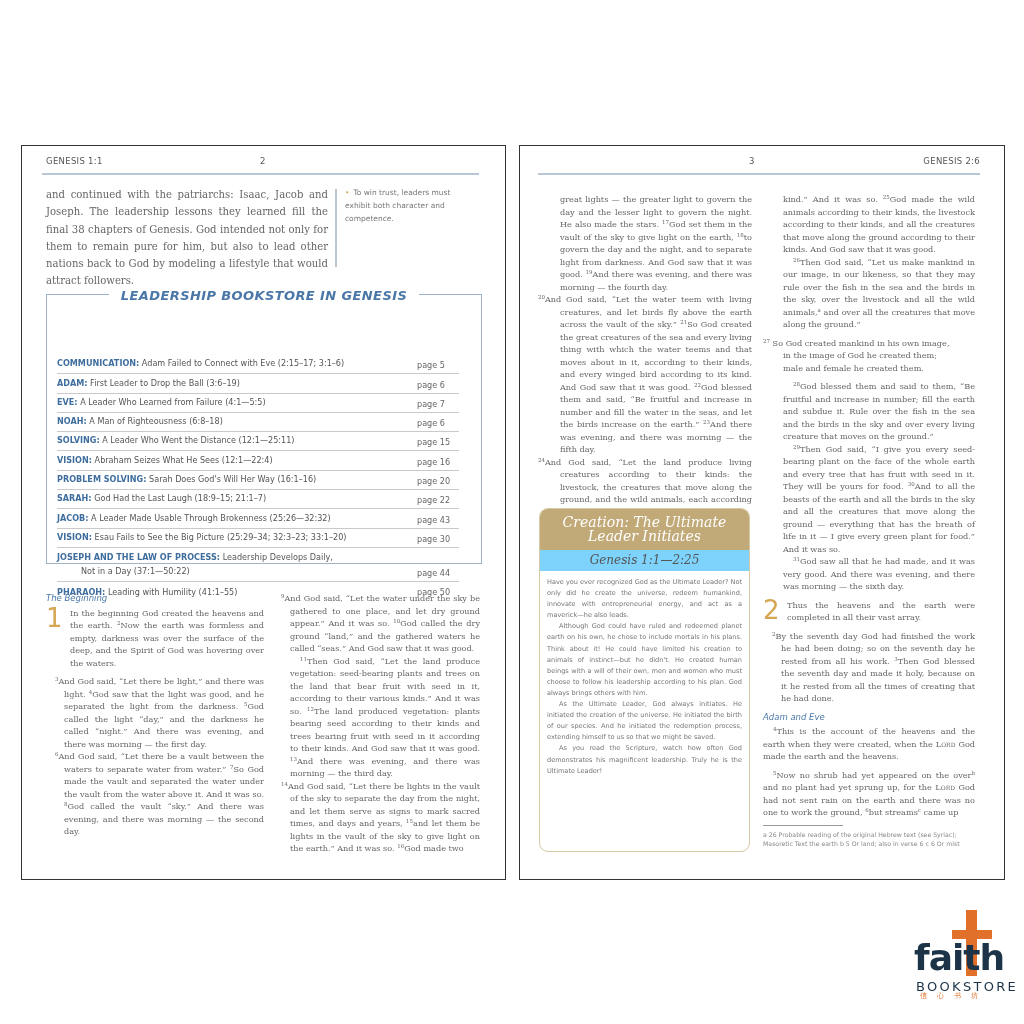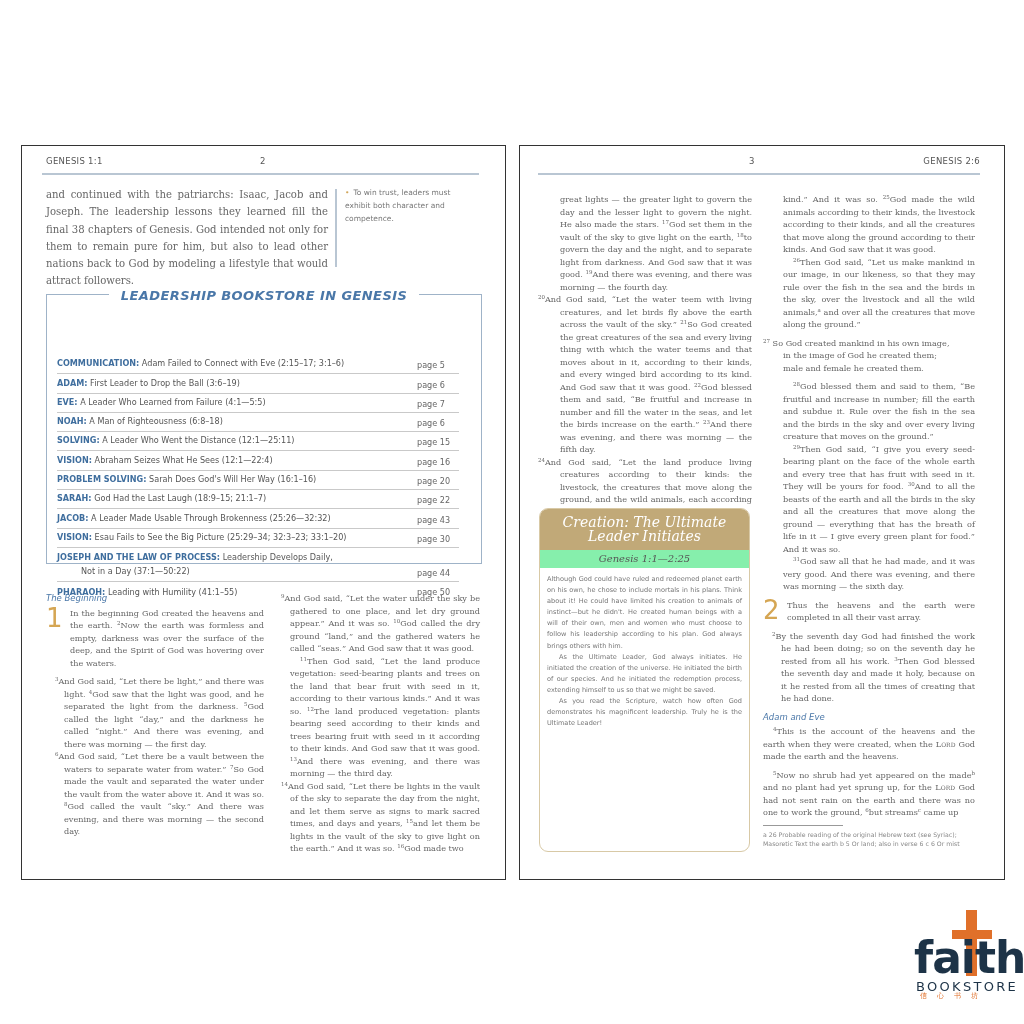--- a/index.html
+++ b/index.html
@@ -90,42 +90,42 @@
   .sidebar-box {
     position: absolute; top: 362px; left: 19px; width: 211px; height: 344px;
     border: 1.5px solid #d8c9a6; border-radius: 9px; overflow: hidden; background: #fff;
   }
   .sb-title {
     background: #c1a978; color: #fff; text-align: center;
     font-family: "DejaVu Serif", serif; font-style: italic; font-size: 14px; line-height: 14px;
     padding: 6px 0 7px;
   }
   .sb-ref {
-    background: #86efac; text-align: center; font-style: italic; font-size: 10px; color: #555;
+    background: #7dd3fc; text-align: center; font-style: italic; font-size: 12px; color: #555;
     padding: 3px 0 4px;
   }
   .sb-body {
     padding: 6px 7px; font-family: "DejaVu Sans", sans-serif; font-size: 6.55px; line-height: 11.1px;
     color: #777; text-align: justify;
   }
   .sb-body p + p { text-indent: 12px; }
 
   .footnote-rule { width: 80px; height: 1px; background: #999; margin: 6px 0 4px; }
   .footnotes {
     font-family: "DejaVu Sans", sans-serif; font-size: 6.2px; line-height: 9.5px; color: #888; text-align: left;
   }
   .sc { font-variant: small-caps; }
 
   
   .logo { position: absolute; left: 908px; top: 908px; width: 110px; height: 100px; }
   .logo-cross-v { position: absolute; left: 58px; top: 2px; width: 11px; height: 66px; background: #e0702a; }
   .logo-cross-h { position: absolute; left: 44px; top: 22px; width: 40px; height: 9px; background: #e0702a; }
   .logo-word {
     position: absolute; left: 6px; top: 30px;
-    font-family: "DejaVu Sans", sans-serif; font-weight: bold; font-size: 44px; color: #1d3347; letter-spacing: -1px;
+    font-family: "DejaVu Sans", sans-serif; font-weight: bold; font-size: 36px; color: #1d3347; letter-spacing: -1px;
     line-height: 40px;
   }
   .logo-sub {
     position: absolute; left: 8px; top: 71px;
     font-family: "DejaVu Sans", sans-serif; font-size: 13px; color: #1d3347; letter-spacing: 2.3px;
   }
   .logo-cn {
     position: absolute; left: 12px; top: 83px;
     font-family: "DejaVu Sans", sans-serif; font-size: 7px; color: #e0702a; letter-spacing: 10px;
   }
@@ -229,20 +229,21 @@
   <div class="col right-col1">
     <p class="hang" style="padding-left:22px;text-indent:0"><span>great lights — the greater light to govern the day and the lesser light to govern the night. He also made the stars. </span><sup>17</sup><span>God set them in the vault of the sky to give light on the earth, </span><sup>18</sup><span>to govern the day and the night, and to separate light from darkness. And God saw that it was good. </span><sup>19</sup><span>And there was evening, and there was morning — the fourth day.</span></p>
     <p class="hang" style="padding-left:22px;text-indent:-22px"><sup>20</sup><span>And God said, “Let the water teem with living creatures, and let birds fly above the earth across the vault of the sky.” </span><sup>21</sup><span>So God created the great creatures of the sea and every living thing with which the water teems and that moves about in it, according to their kinds, and every winged bird according to its kind. And God saw that it was good. </span><sup>22</sup><span>God blessed them and said, “Be fruitful and increase in number and fill the water in the seas, and let the birds increase on the earth.” </span><sup>23</sup><span>And there was evening, and there was morning — the fifth day.</span></p>
     <p class="hang" style="padding-left:22px;text-indent:-22px"><sup>24</sup><span>And God said, “Let the land produce living creatures according to their kinds: the livestock, the creatures that move along the ground, and the wild animals, each according to its</span></p>
   </div>
 
   <div class="sidebar-box">
     <div class="sb-title">Creation: The Ultimate Leader Initiates</div>
     <div class="sb-ref">Genesis 1:1—2:25</div>
     <div class="sb-body">
+      <p>Have you ever recognized God as the Ultimate Leader? Not only did he create the universe, redeem humankind, innovate with entrepreneurial energy, and act as a maverick—he also leads.</p>
       <p>Although God could have ruled and redeemed planet earth on his own, he chose to include mortals in his plans. Think about it! He could have limited his creation to animals of instinct—but he didn't. He created human beings with a will of their own, men and women who must choose to follow his leadership according to his plan. God always brings others with him.</p>
       <p>As the Ultimate Leader, God always initiates. He initiated the creation of the universe. He initiated the birth of our species. And he initiated the redemption process, extending himself to us so that we might be saved.</p>
       <p>As you read the Scripture, watch how often God demonstrates his magnificent leadership. Truly he is the Ultimate Leader!</p>
     </div>
   </div>
 
   <div class="col right-col2">
     <p style="padding-left:20px"><span>kind.” And it was so. </span><sup>25</sup><span>God made the wild animals according to their kinds, the livestock according to their kinds, and all the creatures that move along the ground according to their kinds. And God saw that it was good.</span></p>
     <p class="ind" style="padding-left:20px"><sup>26</sup><span>Then God said, “Let us make mankind in our image, in our likeness, so that they may rule over the fish in the sea and the birds in the sky, over the livestock and all the wild animals,</span><sup>a</sup><span> and over all the creatures that move along the ground.”</span></p>
     <div class="gap" style="text-align:left">
@@ -255,21 +256,21 @@
     <p class="ind" style="padding-left:20px"><sup>31</sup><span>God saw all that he had made, and it was very good. And there was evening, and there was morning — the sixth day.</span></p>
 
     <div class="chapter-block gap" style="margin-top:8px">
       <span class="chapter-num">2</span>
       <p class="chapter-text first-line">Thus the heavens and the earth were completed in all their vast array.</p>
     </div>
     <p class="hang gap"><sup>2</sup><span>By the seventh day God had finished the work he had been doing; so on the seventh day he rested from all his work. </span><sup>3</sup><span>Then God blessed the seventh day and made it holy, because on it he rested from all the times of creating that he had done.</span></p>
 
     <div class="section-head gap" style="margin-top:8px">Adam and Eve</div>
     <p style="text-indent:10px"><sup>4</sup><span>This is the account of the heavens and the earth when they were created, when the </span><span class="sc">Lord</span><span> God made the earth and the heavens.</span></p>
-    <p class="gap" style="text-indent:10px"><sup>5</sup><span>Now no shrub had yet appeared on the made</span><sup>b</sup><span> and no plant had yet sprung up, for the </span><span class="sc">Lord</span><span> God had not sent rain on the earth and there was no one to work the ground, </span><sup>6</sup><span>but streams</span><sup>c</sup><span> came up</span></p>
+    <p class="gap" style="text-indent:10px"><sup>5</sup><span>Now no shrub had yet appeared on the over</span><sup>b</sup><span> and no plant had yet sprung up, for the </span><span class="sc">Lord</span><span> God had not sent rain on the earth and there was no one to work the ground, </span><sup>6</sup><span>but streams</span><sup>c</sup><span> came up</span></p>
     <div class="footnote-rule"></div>
     <div class="footnotes">a 26  Probable reading of the original Hebrew text (see Syriac); Masoretic Text the earth    b 5  Or land; also in verse 6    c 6  Or mist</div>
   </div>
 </div>
 
 <div class="logo">
   <div class="logo-cross-v"></div>
   <div class="logo-cross-h"></div>
   <div class="logo-word">faith</div>
   <div class="logo-sub">BOOKSTORE</div>

